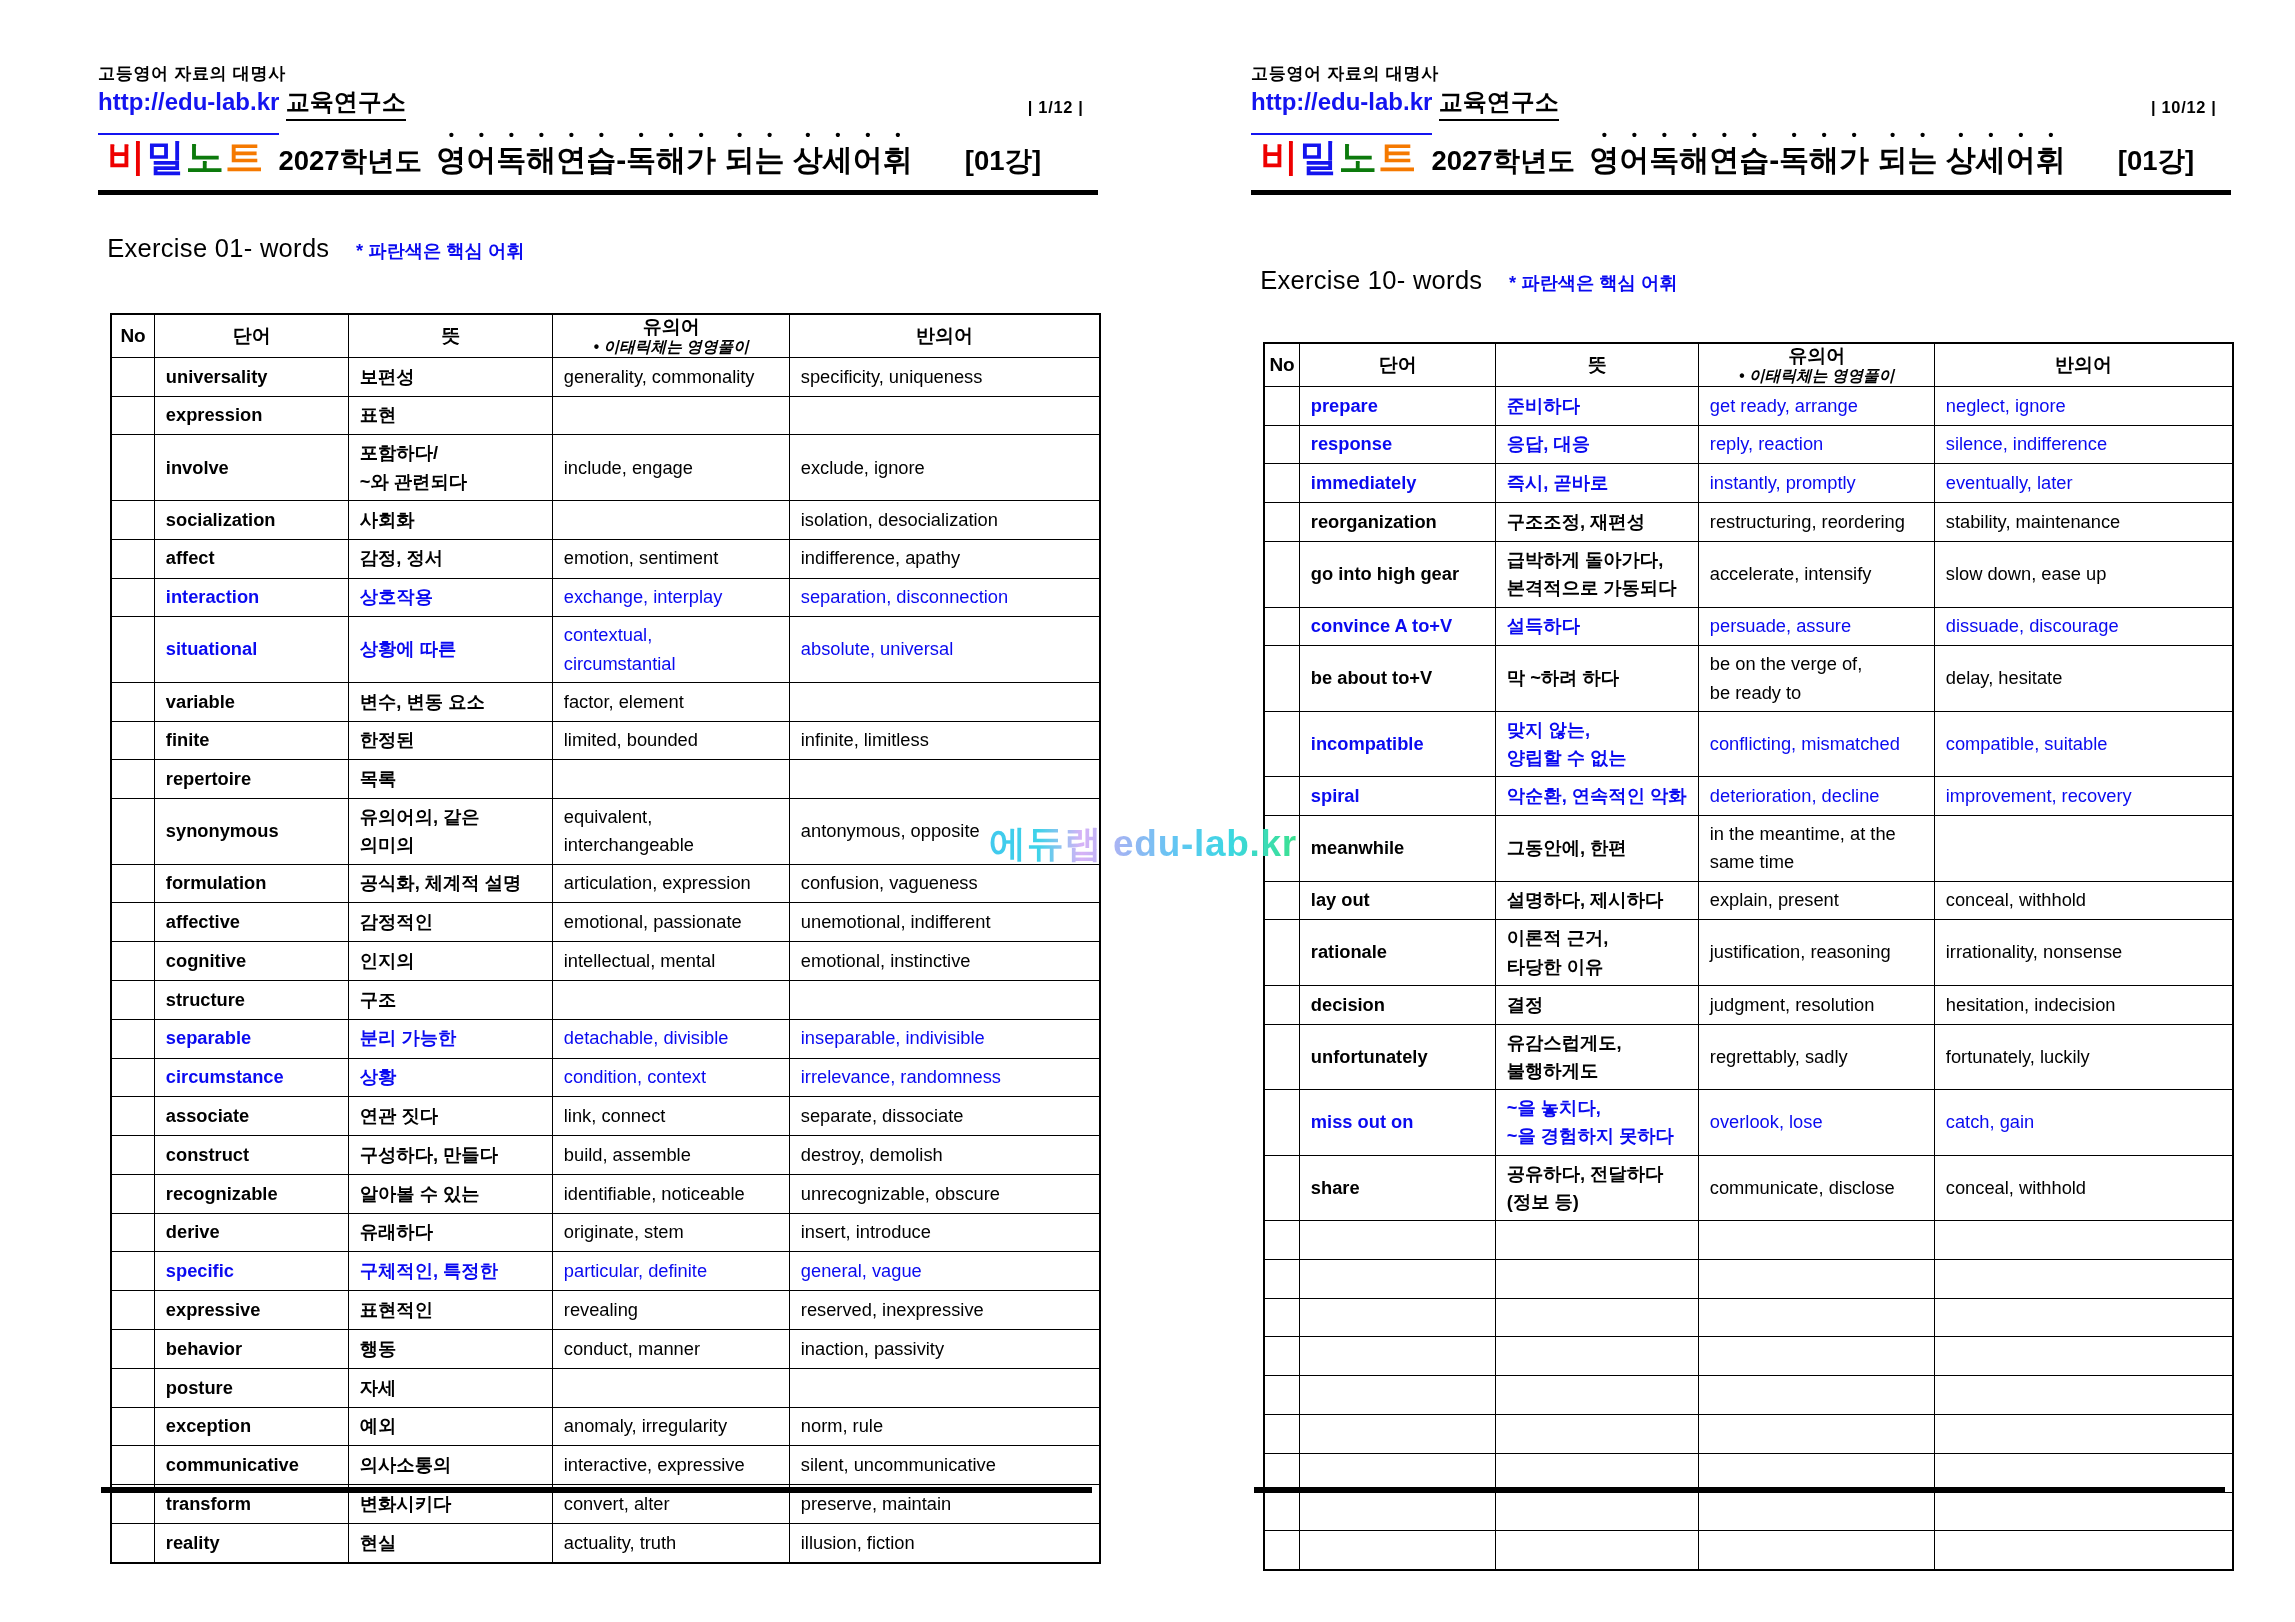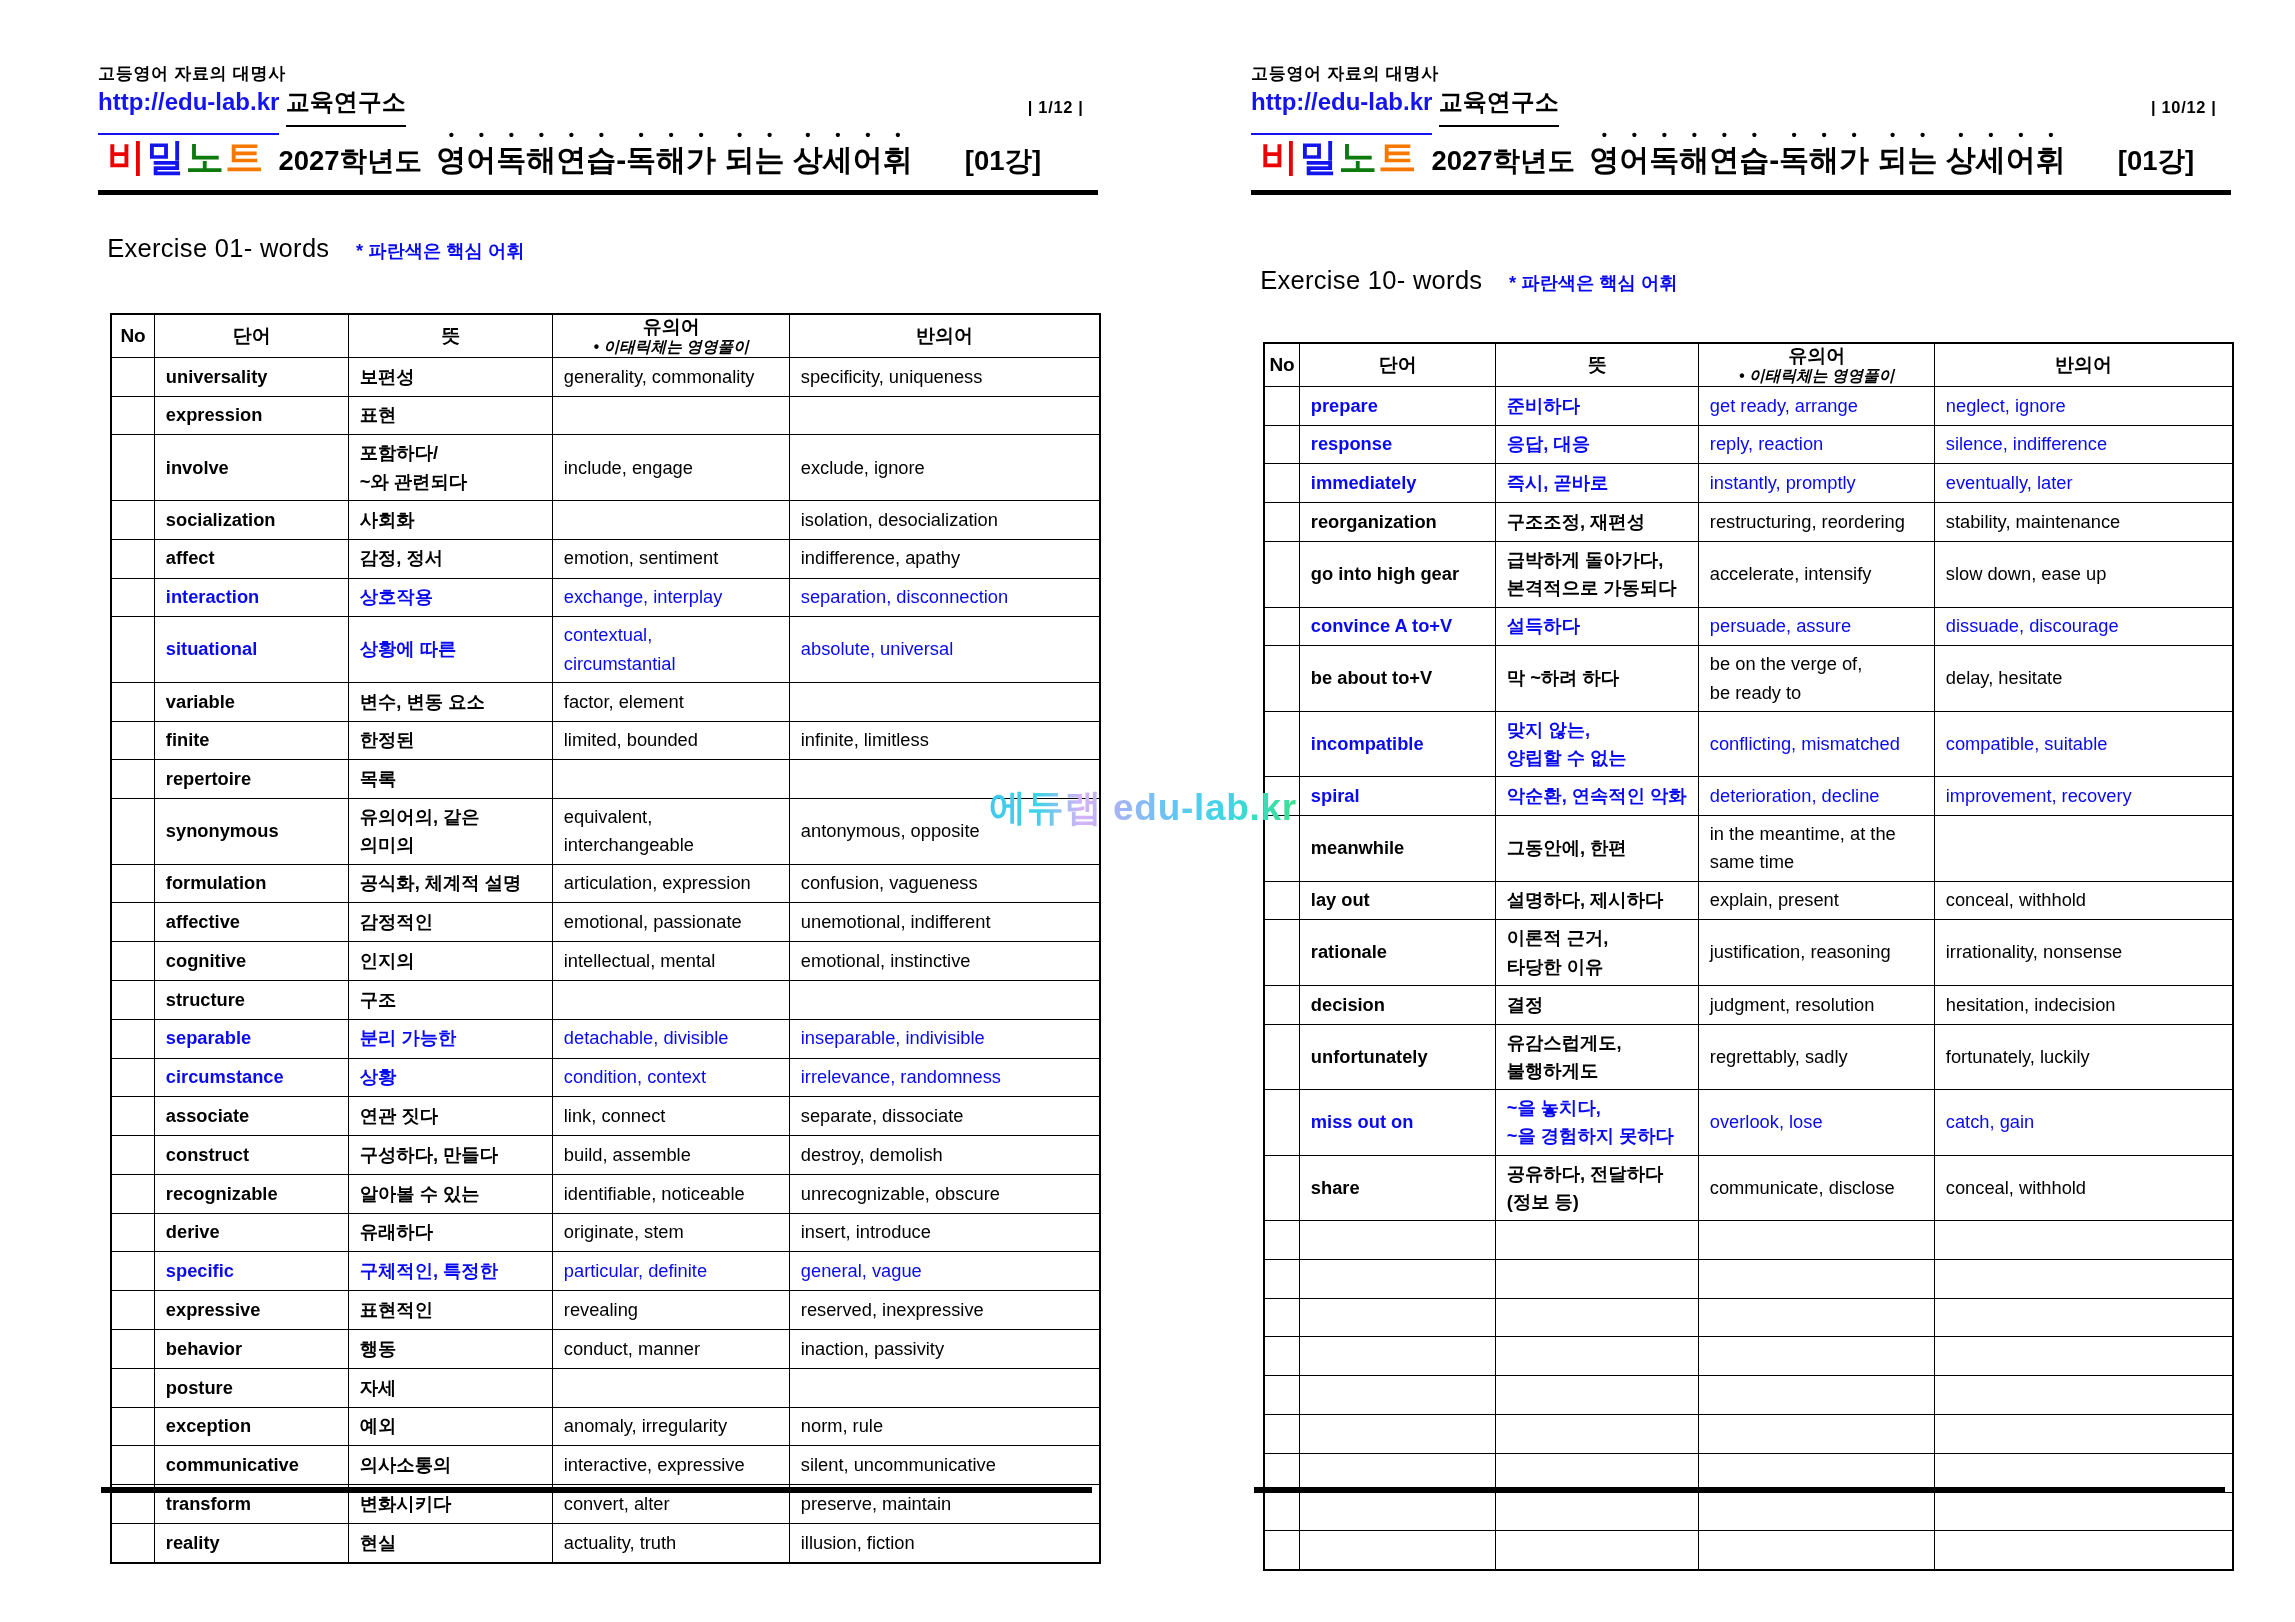--- a/index.html
+++ b/index.html
@@ -7,21 +7,21 @@
     width:2295px;height:1623px;position:relative;background:#ffffff;
     font-family:"Liberation Sans", sans-serif;color:#000;overflow:hidden;
   }
   .page{position:absolute;top:0;height:1284px;}
   #page1{left:98px;width:1000px;}
   #page2{left:1251px;width:980px;}
 
   .tagline{position:absolute;top:62px;left:0;font-size:17px;font-weight:bold;letter-spacing:0.7px;}
   .site-line{position:absolute;top:86px;left:0;white-space:nowrap;}
   .site-link{font-size:24px;font-weight:bold;border-bottom:2.6px solid currentColor;padding-bottom:18px;color:var(--link-blue);}
-  .site-org{font-size:24px;font-weight:bold;border-bottom:2.6px solid #000;padding-bottom:10px;margin-left:6.5px;}
+  .site-org{font-size:24px;font-weight:bold;border-bottom:2.6px solid #000;padding-bottom:4px;margin-left:6.5px;}
   .page-indicator{position:absolute;top:98px;right:14.4px;font-size:16.4px;font-weight:bold;letter-spacing:0.7px;}
 
   .title-line{position:absolute;top:126px;left:9.2px;display:flex;align-items:baseline;gap:14px;white-space:nowrap;}
   .brand{letter-spacing:1.3px;}
   .brand-ch{font-size:38px;font-weight:bold;}
   .title-year{font-size:27.5px;font-weight:bold;}
   .title-main{
     font-size:30px;font-weight:bold;border-bottom:3.3px solid #000;
     padding-bottom:10px;padding-right:38px;
     -webkit-text-emphasis:filled dot #000;text-emphasis:filled dot #000;
@@ -529,14 +529,14 @@
           <td class="c-syn"></td>
           <td class="c-ant"></td>
         </tr>
       </tbody>
   </table>
 </div>
 
 <div class="bottom-rule" id="rule1"></div>
 <div class="bottom-rule" id="rule2"></div>
 
-<div class="watermark" style="background-image: linear-gradient(90deg, rgb(65, 201, 238) 0%, rgb(62, 211, 233) 16%, rgb(215, 178, 247) 30%, rgb(157, 181, 243) 44%, rgb(99, 197, 243) 60%, rgb(60, 215, 227) 78%, rgb(59, 225, 143) 100%);">에듀랩 edu-lab.kr</div>
+<div class="watermark" style="background-image: linear-gradient(90deg, rgb(65, 201, 238) 0%, rgb(62, 211, 233) 16%, rgb(215, 178, 247) 30%, rgb(157, 181, 243) 44%, rgb(99, 197, 243) 60%, rgb(60, 215, 227) 78%, rgb(59, 225, 143) 100%); margin-top: 36px;">에듀랩 edu-lab.kr</div>
 
 
 </body></html>

